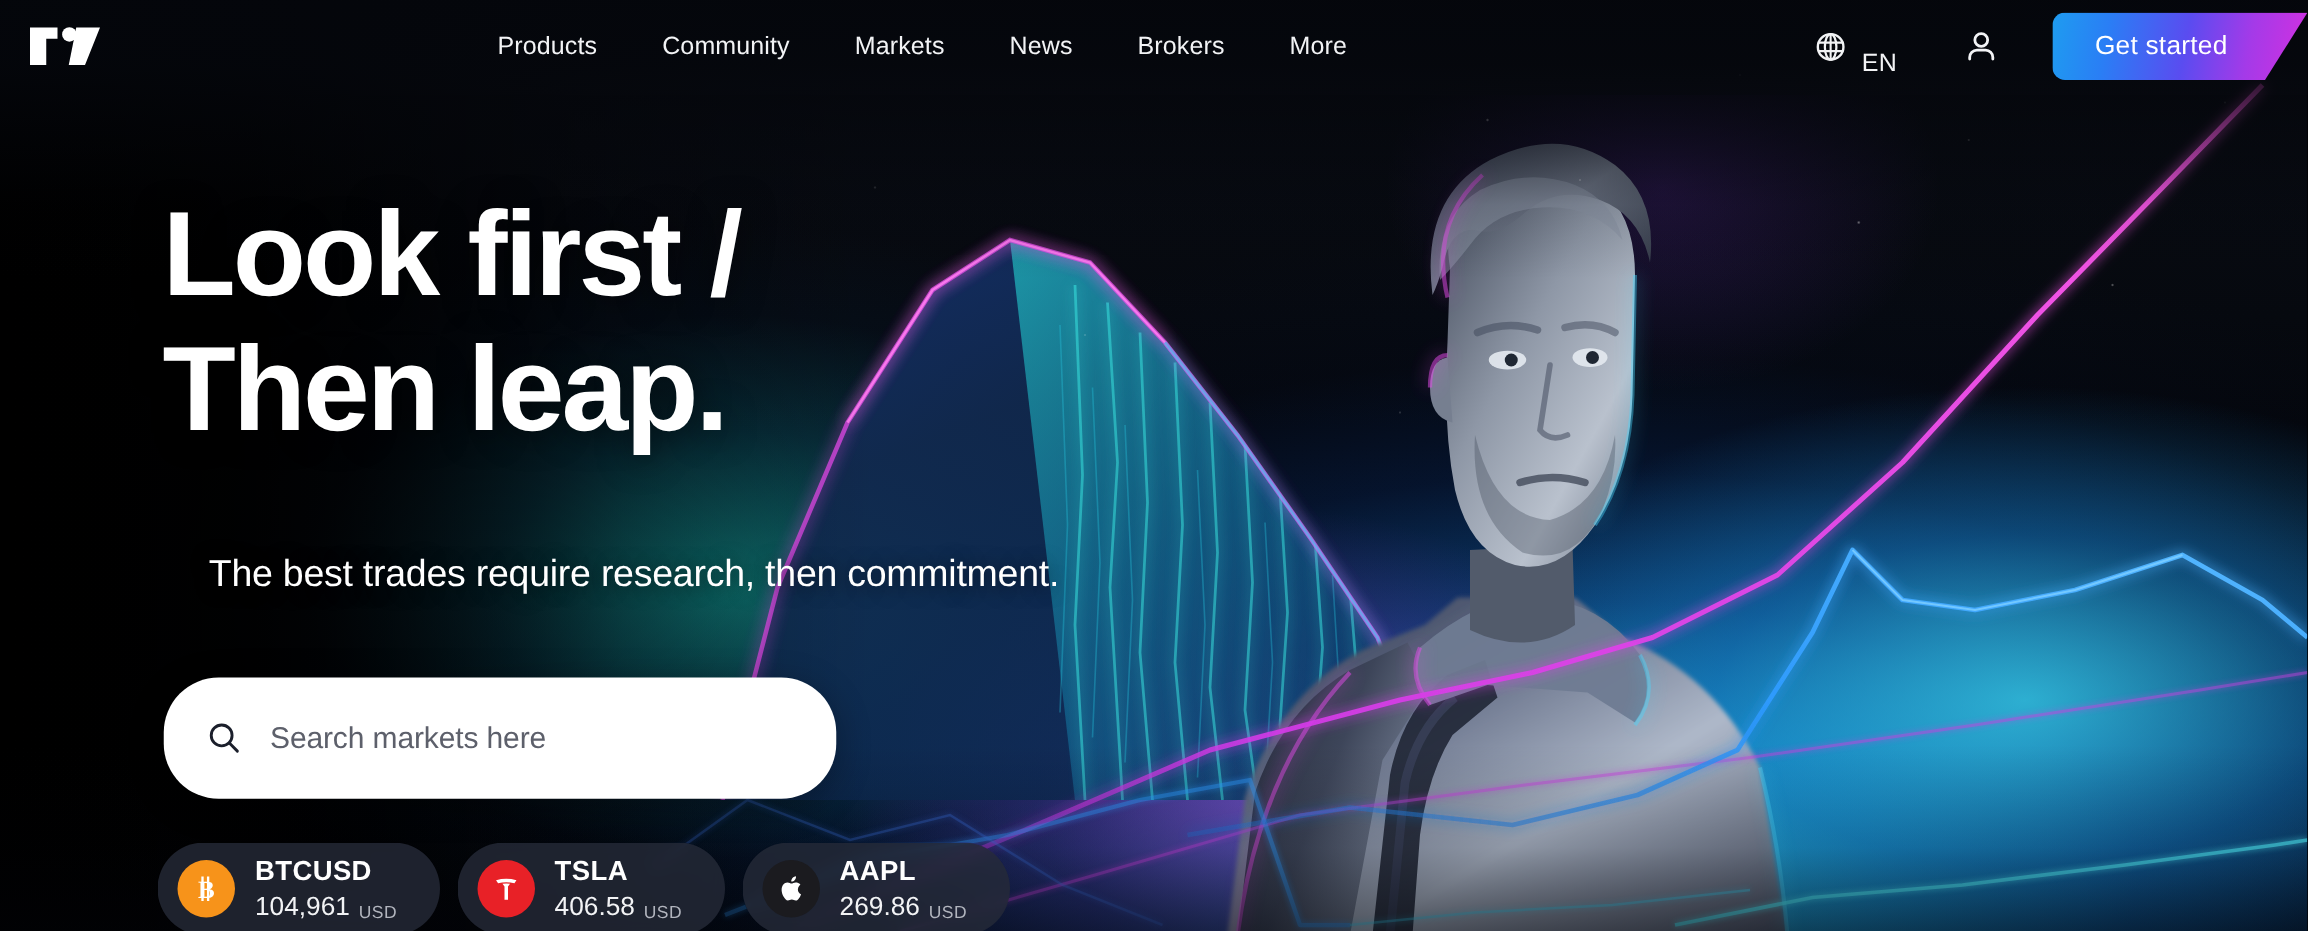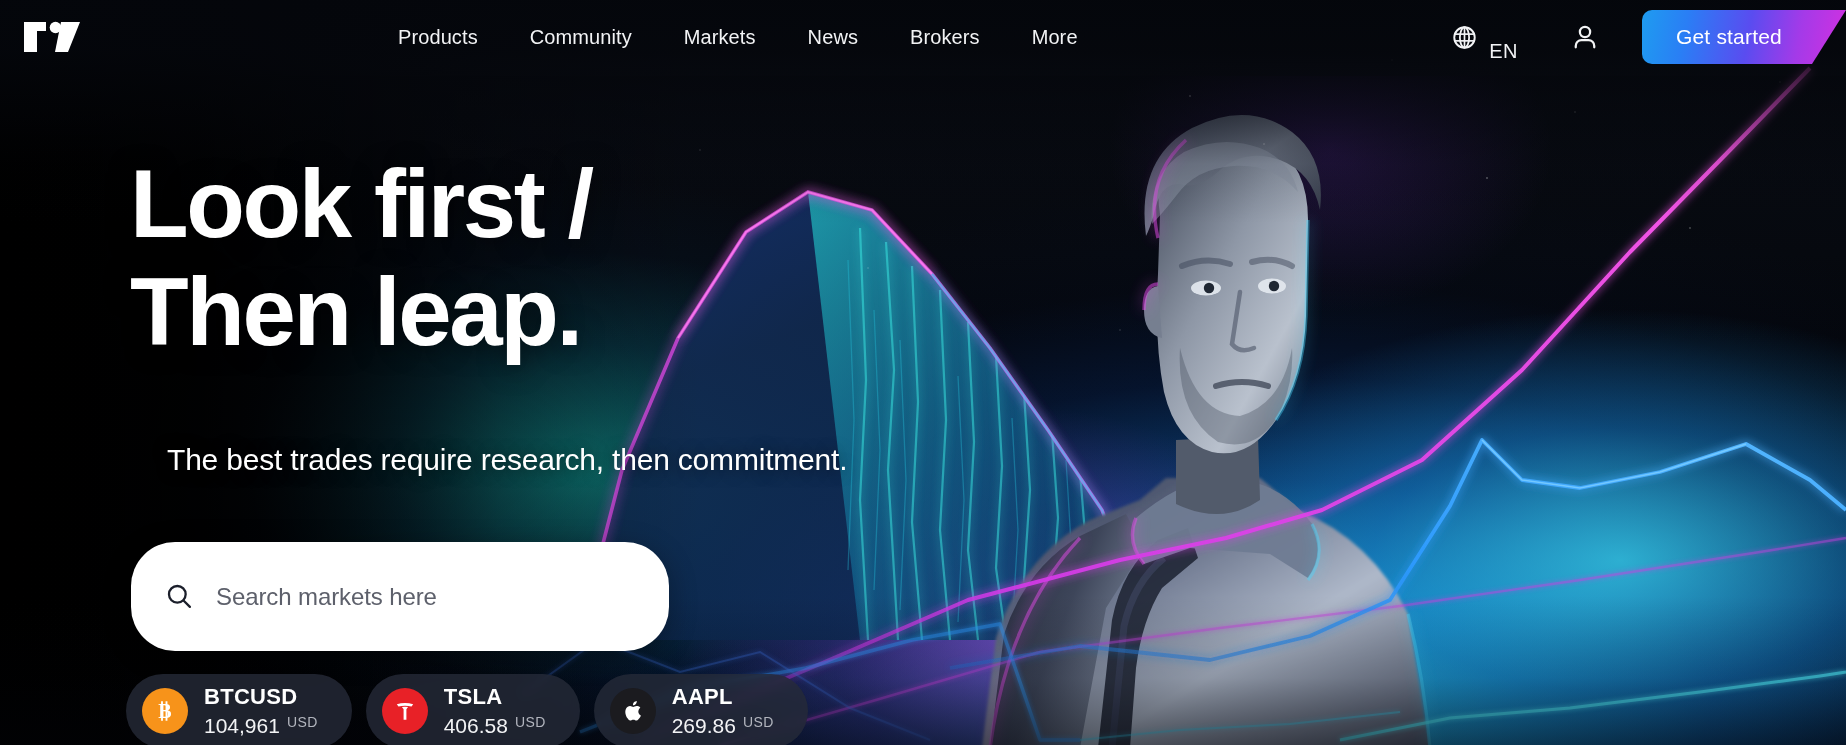--- a/index.html
+++ b/index.html
@@ -204,21 +204,21 @@
     font-size:30px;
     font-weight:400;
     letter-spacing:-0.2px;
     text-shadow:0 1px 16px rgba(0,0,0,0.6);
     margin-left:35px;
   }
 
   
   .searchbox {
     position:absolute; left:131px; top:542px;
-    width:538px; height:109px;
+    width:538px; height:97px;
     background:#ffffff;
     border-radius:44px;
     display:flex; align-items:center;
     padding:0 34px;
     box-shadow:0 6px 28px rgba(0,0,0,0.30);
     cursor:text;
     z-index:24;
   }
   .search-icon { flex:0 0 auto; display:flex; align-items:center; margin-right:22px; }
   .search-ph {
@@ -247,21 +247,21 @@
   .chip-logo {
     width:46px; height:46px; border-radius:50%;
     flex:0 0 auto;
     display:flex; align-items:center; justify-content:center;
     margin-right:16px;
   }
   .chip-txt { display:flex; flex-direction:column; justify-content:center; gap:5px; }
   .chip-sym {
     color:#ffffff; font-size:22px; font-weight:700; letter-spacing:0.3px; line-height:1.08;
   }
-  .chip-price-row { display:flex; align-items:flex-start; gap:7px; }
+  .chip-price-row { display:flex; align-items:flex-end; gap:7px; }
   .chip-price {
     color:#f2f3f5; font-size:21px; font-weight:400; line-height:1.1;
   }
   .chip-cur {
     color:#b2b5be; font-size:14px; font-weight:500; letter-spacing:0.4px;
   }
 </style>
 </head>
 <body>
 

